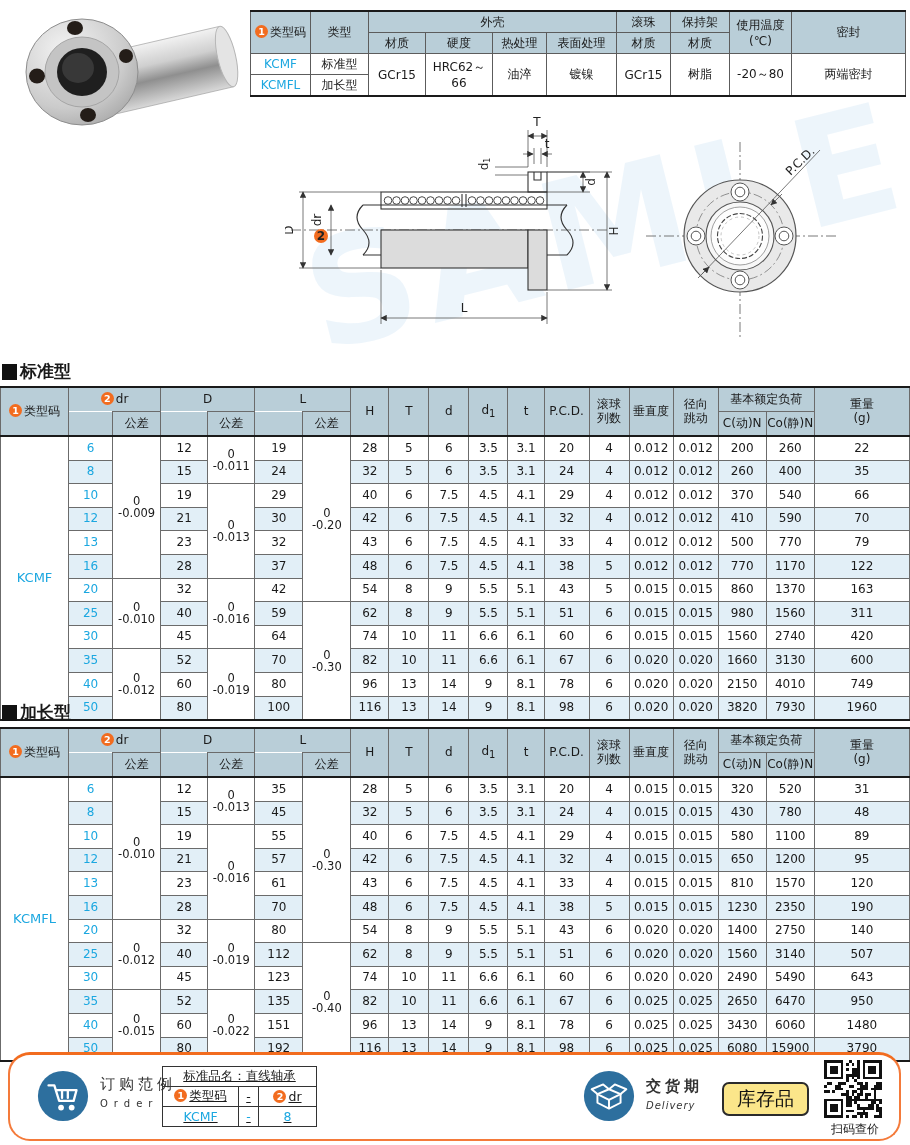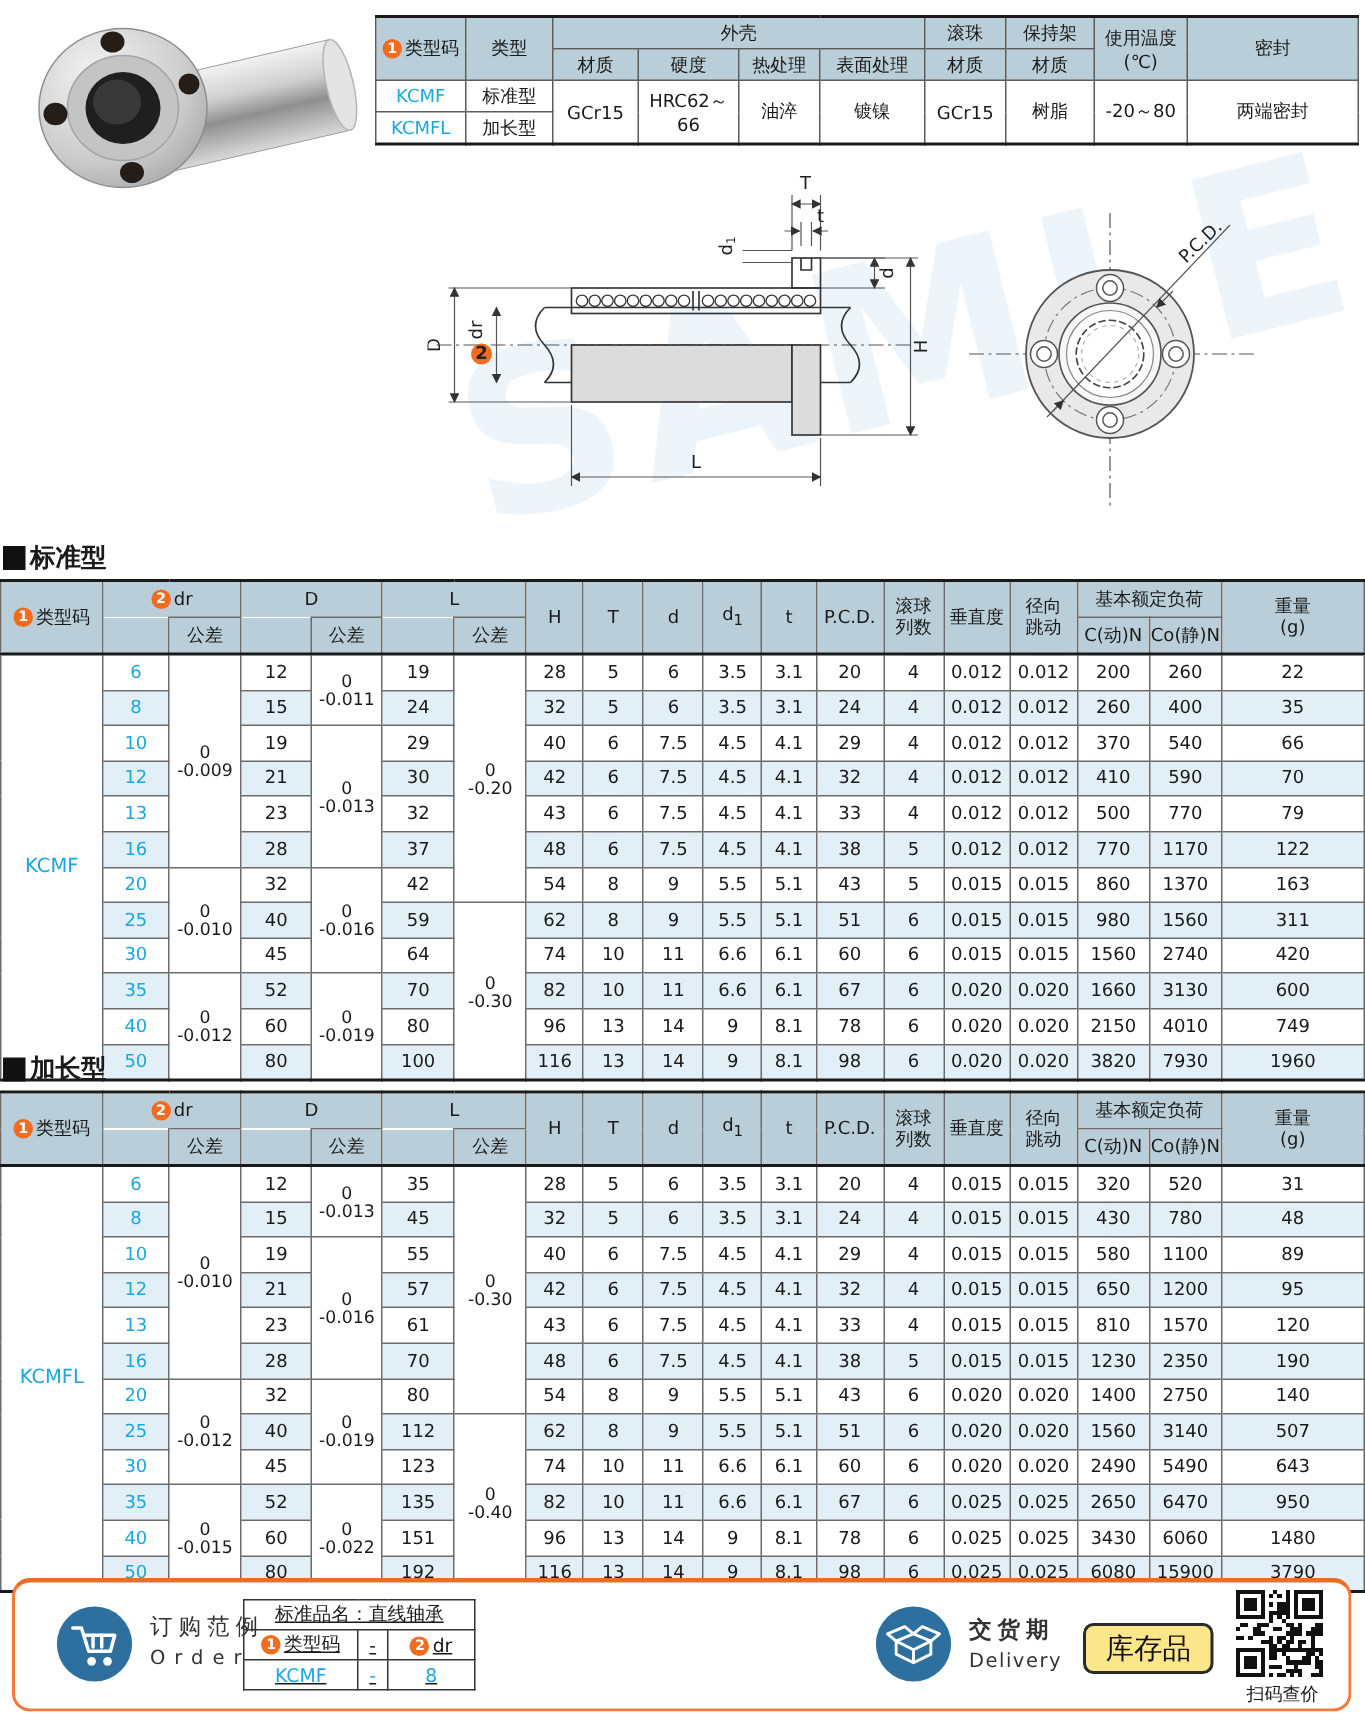--- a/index.html
+++ b/index.html
@@ -32,23 +32,23 @@
   .sec{position:absolute;left:2px;font-size:17px;font-weight:bold;display:flex;align-items:center;gap:3px;}
   .sqr{display:inline-block;width:15px;height:16px;background:#111;}
   
   .ln{stroke:#333;stroke-width:1.1;fill:none;}
   .fillg{fill:#dcdcdc;stroke:#333;stroke-width:1.1;}
   .ext{stroke:#555;stroke-width:0.8;fill:none;}
   .cl{stroke:#555;stroke-width:0.8;stroke-dasharray:10 3 2 3;fill:none;}
   svg text{font-size:12px;fill:#222;font-family:"DejaVu Sans",sans-serif;}
   
   .footer{position:absolute;left:8px;top:1052px;width:889px;height:84px;background:#fff;
-          border:2px solid #f47a3a;border-top:3px solid #f26c1f;border-radius:12px;}
+          border:2px solid #f47a3a;border-top:3px solid #f26c1f;border-radius:22px;}
   .f-cn{position:absolute;font-size:15px;letter-spacing:4px;color:#333;}
-  .f-en{position:absolute;font-size:13px;letter-spacing:6px;color:#333;}
+  .f-en{position:absolute;font-size:10px;letter-spacing:6px;color:#333;}
   table.ordtbl{position:absolute;left:152px;top:11px;border-collapse:collapse;table-layout:fixed;font-size:12.5px;text-decoration:underline;}
   table.ordtbl td{border:1px solid #333;text-align:center;height:19px;padding:0 3px;}
   .badge{position:absolute;left:712px;top:27px;background:#fbe68a;border:2px solid #2b2b2b;border-radius:7px;
          padding:2px 13px;font-size:19px;color:#111;}
   .qrcap{position:absolute;left:806px;top:66px;width:78px;text-align:center;font-size:12px;}
 </style>
 </head>
 <body>
 <div id="page">
 
@@ -818,21 +818,21 @@
     <circle cx="28" cy="28" r="26" fill="#2d6f9e"></circle>
     <g stroke="#fff" stroke-width="2" fill="none" stroke-linejoin="round">
       <path d="M16,26 L28,32 L40,26 L28,21 Z"></path>
       <path d="M16,26 V35 L28,41 L40,35 V26"></path>
       <path d="M16,26 L10,21 L22,16 L28,21"></path>
       <path d="M40,26 L46,21 L34,16 L28,21"></path>
       <path d="M28,32 V41"></path>
     </g>
   </svg>
   <div class="f-cn" style="left:636px;top:22px;font-weight:bold;">交货期</div>
-  <div class="f-en" style="left:636px;top:45px;letter-spacing:1px;">Delivery</div>
+  <div class="f-en" style="left:636px;top:45px;letter-spacing:1px;font-style:italic;">Delivery</div>
   <div class="badge">库存品</div>
   <svg class="abs" style="left:814px;top:5px;" width="58" height="58" viewBox="0 0 58 58" id="qr" shape-rendering="crispEdges">
         <rect x="0" y="0" width="58" height="58" fill="#fff"></rect>
         <rect x="0.00" y="0.00" width="2.76" height="2.76" fill="#111"></rect>
         <rect x="2.76" y="0.00" width="2.76" height="2.76" fill="#111"></rect>
         <rect x="5.52" y="0.00" width="2.76" height="2.76" fill="#111"></rect>
         <rect x="8.29" y="0.00" width="2.76" height="2.76" fill="#111"></rect>
         <rect x="11.05" y="0.00" width="2.76" height="2.76" fill="#111"></rect>
         <rect x="13.81" y="0.00" width="2.76" height="2.76" fill="#111"></rect>
         <rect x="16.57" y="0.00" width="2.76" height="2.76" fill="#111"></rect>

